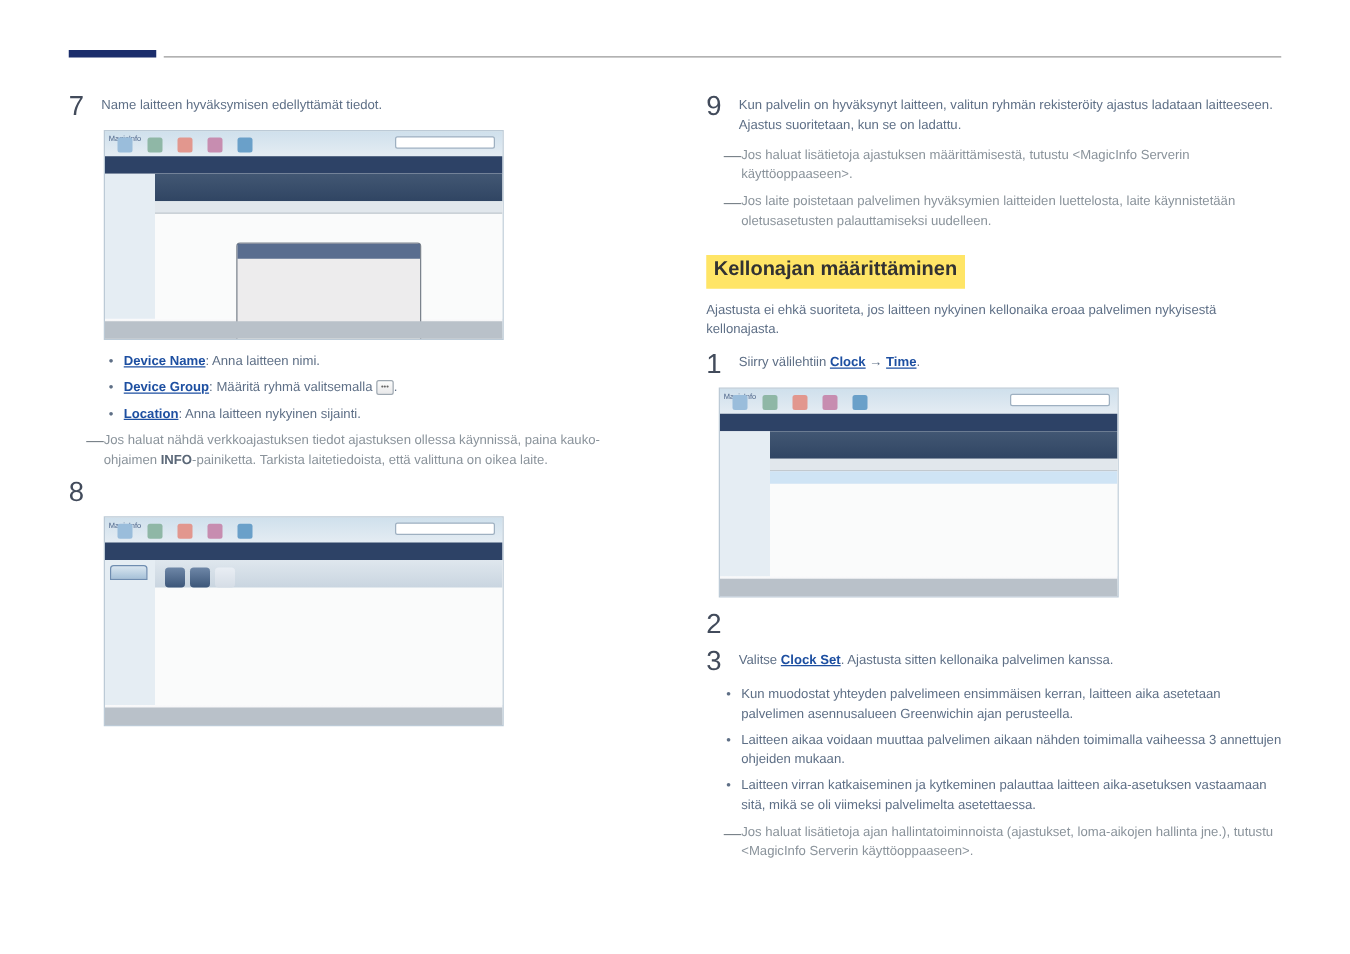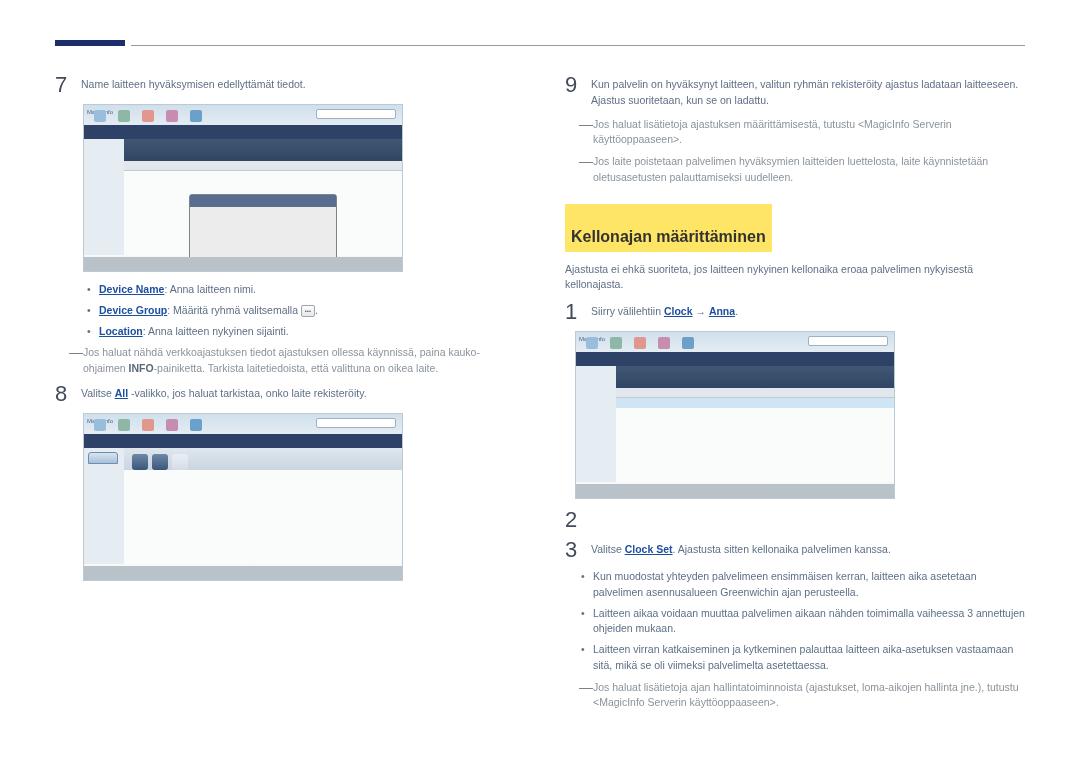--- a/index.html
+++ b/index.html
@@ -91,21 +91,21 @@
       border:1px solid #9da7b0; border-radius:2px;
       background:linear-gradient(#fdfdfd,#e8e8e9);
       vertical-align:middle; font-size:6px; color:#666; text-align:center; line-height:10px;
     }
     .section-hd {
       display:inline-block;
       background:#ffe566;
       color:#323232;
       font-size:16px;
       font-weight: 600;
-      padding: 21px 6px 3px 6px;
+      padding: 0 6px 3px 6px;
       margin: 12px 0 10px 0;
     }
     .intro { margin-bottom:8px; }
   </style>
 </head>
 <body>
 
 <div class="top-rule">
   <div class="accent"></div>
   <div class="line"></div>
@@ -148,21 +148,20 @@
       <li><span class="bold-blue">Location</span><span>: Anna laitteen nykyinen sijainti.</span></li>
     </ul>
 
     <div class="dash-note">
       <div class="dash">―</div>
       <div class="ntxt"><span>Jos haluat nähdä verkkoajastuksen tiedot ajastuksen ollessa käynnissä, paina kauko-ohjaimen </span><span class="bold-grey">INFO</span><span>-painiketta. Tarkista laitetiedoista, että valittuna on oikea laite.</span></div>
     </div>
 
     <div class="numrow">
       <div class="num">8</div>
-      <div class="txt"><span>Valitse </span><span class="bold-blue">All</span><span> -valikko, jos haluat tarkistaa, onko laite rekisteröity.</span></div>
     </div>
 
     <div class="screenshot">
       <div class="ss-logo">MagicInfo</div>
       <div class="ss-icons">
         <div class="ss-icon i1"></div>
           <div class="ss-icon i2"></div>
           <div class="ss-icon i3"></div>
           <div class="ss-icon i4"></div>
           <div class="ss-icon i5"></div>
@@ -201,21 +200,21 @@
       <div class="dash">―</div>
       <div class="ntxt">Jos laite poistetaan palvelimen hyväksymien laitteiden luettelosta, laite käynnistetään oletusasetusten palauttamiseksi uudelleen.</div>
     </div>
 
     <div class="section-hd">Kellonajan määrittäminen</div>
 
     <div class="intro">Ajastusta ei ehkä suoriteta, jos laitteen nykyinen kellonaika eroaa palvelimen nykyisestä kellonajasta.</div>
 
     <div class="numrow">
       <div class="num">1</div>
-      <div class="txt"><span>Siirry välilehtiin </span><span class="bold-blue">Clock</span><span> → </span><span class="bold-blue">Anna</span><span>.</span></div>
+      <div class="txt"><span>Siirry välilehtiin </span><span class="bold-blue">Clock</span><span> → </span><span class="bold-blue">Time</span><span>.</span></div>
     </div>
 
     <div class="screenshot right">
       <div class="ss-logo">MagicInfo</div>
       <div class="ss-icons">
         <div class="ss-icon i1"></div>
           <div class="ss-icon i2"></div>
           <div class="ss-icon i3"></div>
           <div class="ss-icon i4"></div>
           <div class="ss-icon i5"></div>

